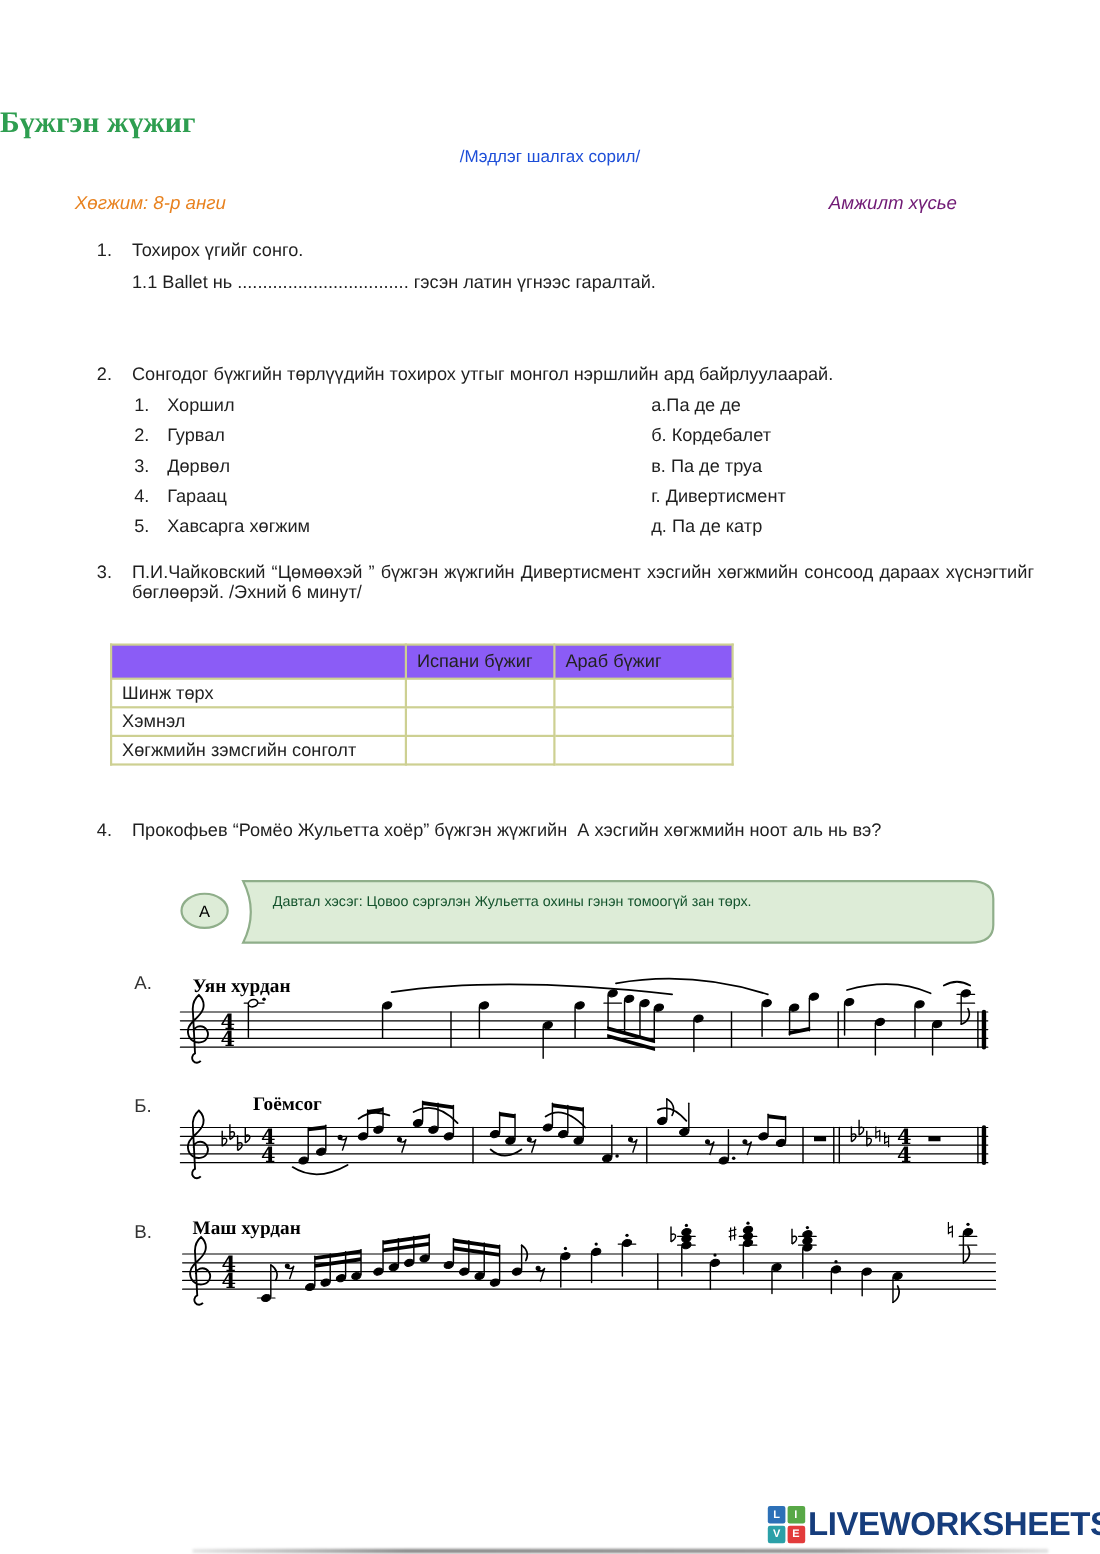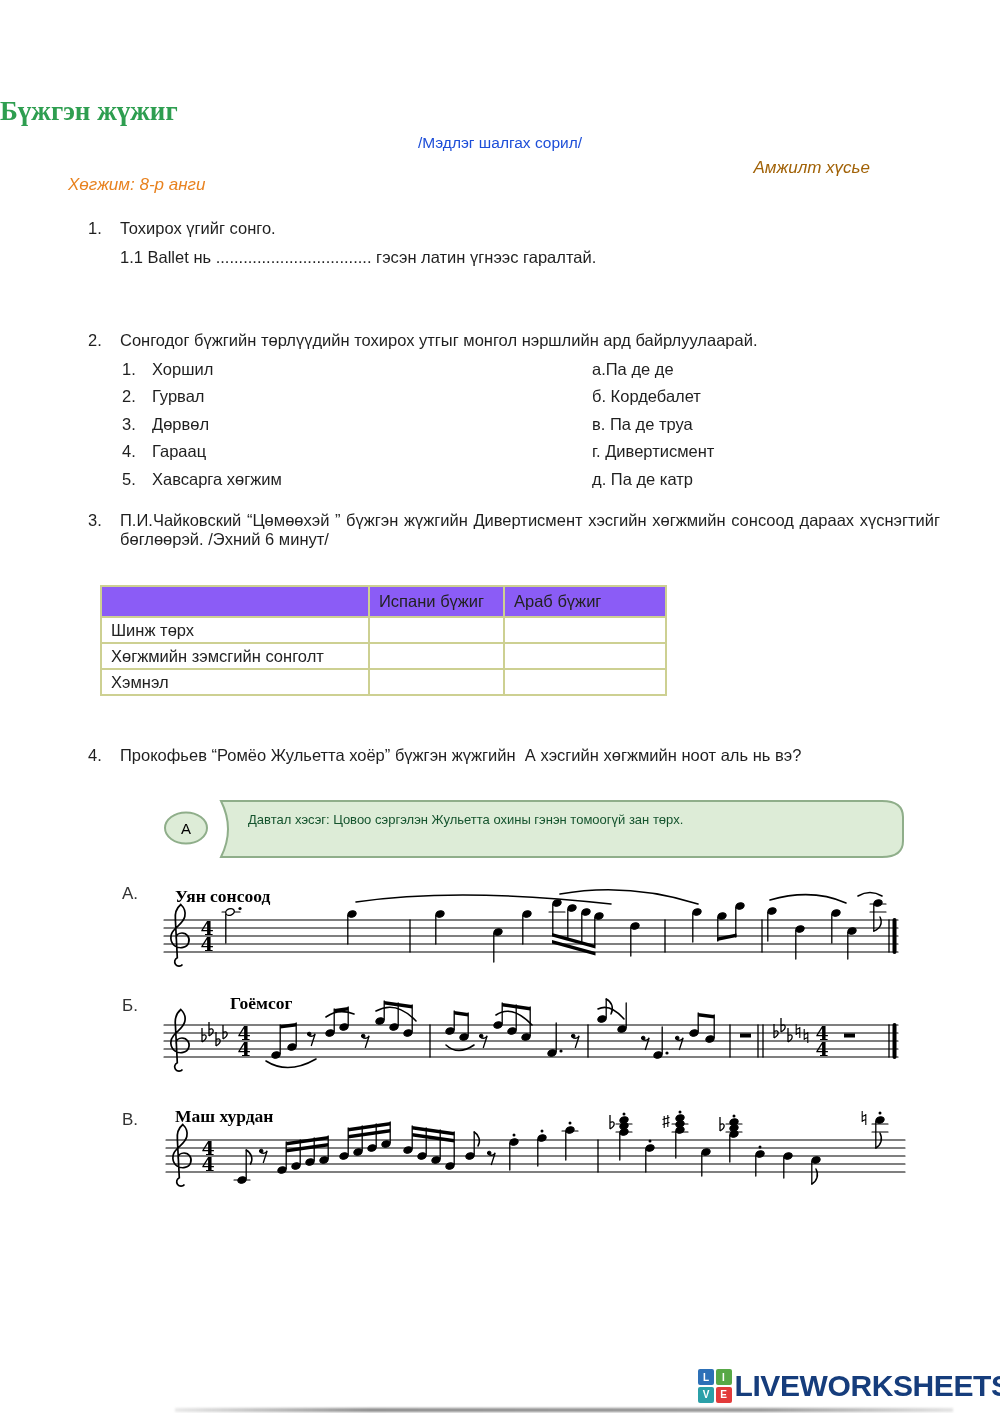--- a/index.html
+++ b/index.html
@@ -56,21 +56,21 @@
       <g id="er">
           <circle cx="1.2" cy="1" r="1.8"></circle>
           <path d="M0.5,2.2 C3,4 6,3.5 7.2,0.8 L3.2,13" fill="none" stroke="#000" stroke-width="1.3"></path>
         </g>
     </defs>
   </svg>
 
   <div class="abs title" style="top: 96px; left: 0px; color: rgb(46, 158, 80);">Бүжгэн жүжиг</div>
   <div class="abs subtitle" style="top:134px;left:0;">/Мэдлэг шалгах сорил/</div>
   <div class="abs accent" style="top: 175px; left: 68px; color: rgb(232, 130, 31);">Хөгжим: 8-р анги</div>
-  <div class="abs accent" style="top: 158px; right: 130px; color: #a16207;">Амжилт хүсье</div>
+  <div class="abs accent" style="top: 175px; right: 130px; color: #701a75;">Амжилт хүсье</div>
 
   <span class="abs qnum" style="top:219px;left:88px;">1.</span>
   <div class="abs qtext" style="top:219px;left:120px;">Тохирох үгийг сонго.</div>
   <div class="abs qtext" style="top:248px;left:120px;">1.1 Ballet нь .................................. гэсэн латин үгнээс гаралтай.</div>
 
   <span class="abs qnum" style="top:331px;left:88px;">2.</span>
   <div class="abs qtext" style="top:331px;left:120px;">Сонгодог бүжгийн төрлүүдийн тохирох утгыг монгол нэршлийн ард байрлуулаарай.</div>
 
   <span class="abs li-num" style="top:360px;left:122px;">1.</span>
   <span class="abs" style="top:360px;left:152px;">Хоршил</span>
@@ -106,44 +106,44 @@
       <th></th>
       <th>Испани бүжиг</th>
       <th>Араб бүжиг</th>
     </tr>
     <tr>
       <td>Шинж төрх</td>
       <td></td>
       <td></td>
     </tr>
     <tr>
-      <td>Хөгжмийн зэмсгийн сонголт</td>
+      <td>Хэмнэл</td>
       <td></td>
       <td></td>
     </tr>
     <tr>
-      <td>Хэмнэл</td>
+      <td>Хөгжмийн зэмсгийн сонголт</td>
       <td></td>
       <td></td>
     </tr>
   </tbody>
     </table>
 
   <span class="abs qnum" style="top:746px;left:88px;">4.</span>
   <div class="abs qtext just prewrap" style="top:746px;left:120px;">Прокофьев “Ромёо Жульетта хоёр” бүжгэн жүжгийн  А хэсгийн хөгжмийн ноот аль нь вэ?</div>
 
   <svg class="abs" style="top:797px;left:158px;" width="760" height="64" viewBox="0 0 760 64">
     <path d="M63,4 L724,4 Q745,4 745,20 L745,44 Q745,60 724,60 L63,60 Q77,32 63,4 Z" fill="#ddecd7" stroke="#8fae8a" stroke-width="2"></path>
     <ellipse cx="28" cy="31" rx="21" ry="15.5" fill="#ddecd7" stroke="#8fae8a" stroke-width="2"></ellipse>
     <text x="28" y="37" text-anchor="middle" class="badge-t">А</text>
   </svg>
   <div class="abs callout-text" style="top:808px;left:248px;">Давтал хэсэг: Цовоо сэргэлэн Жульетта охины гэнэн томоогүй зан төрх.</div>
 
   <span class="abs optlabel" style="top:884px;left:122px;">А.</span>
-  <span class="abs tempo" style="top:886px;left:175px;">Уян сонсоод</span>
+  <span class="abs tempo" style="top:886px;left:175px;">Уян хурдан</span>
   <svg class="abs staff" style="top:881px;left:158px;" width="752" height="100" viewBox="0 -12 752 100">
     <g stroke="#000" stroke-width="1.1">
       <line x1="6" y1="27" x2="740" y2="27"></line>
         <line x1="6" y1="35" x2="740" y2="35"></line>
       <line x1="6" y1="43" x2="740" y2="43"></line>
         <line x1="6" y1="51" x2="740" y2="51"></line>
       <line x1="6" y1="59" x2="740" y2="59"></line>
     </g>
     <use href="#clef" transform="translate(14,0)"></use>
     <text x="49" y="42" text-anchor="middle" class="ts">4</text>

